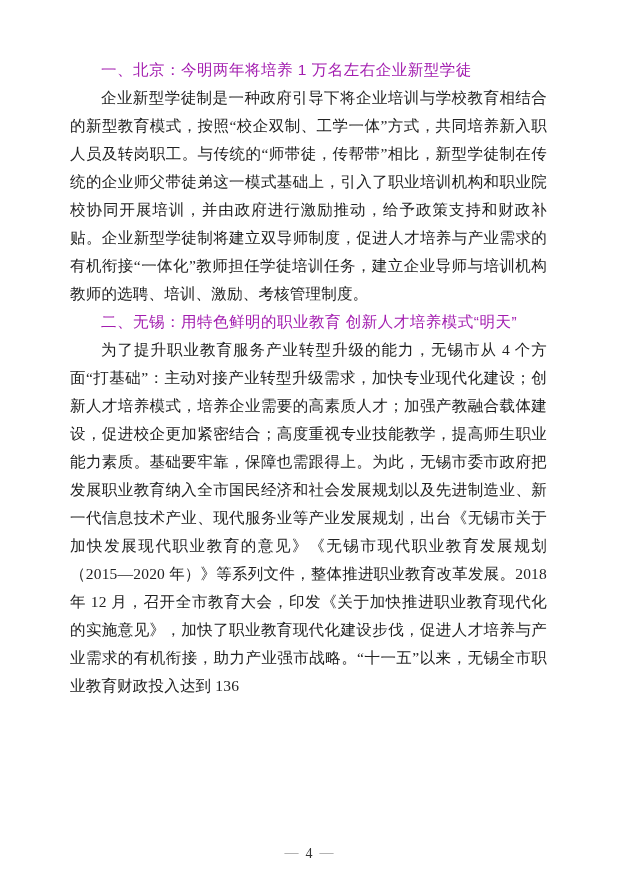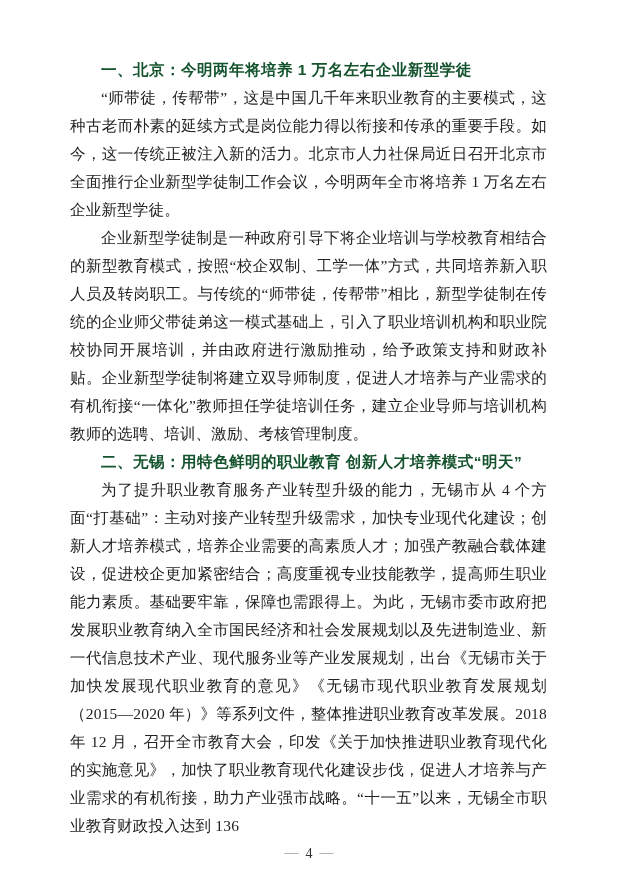--- a/index.html
+++ b/index.html
@@ -20,24 +20,24 @@
     position: absolute;
     left: 70px;
     top: 56px;
     width: 477px;
     font-size: 15.5px;
     line-height: 28px;
     text-align: justify;
   }
   .heading {
     font-family: "Liberation Sans", "DejaVu Sans", sans-serif;
-    font-weight: bold;
+    font-weight: normal;
     font-size: 15.5px;
     line-height: 28px;
-    color: #14532d;
+    color: #a21caf;
     margin: 0;
     text-indent: 2em;
     text-align: left;
     letter-spacing: 0.5px;
   }
   .para {
     margin: 0;
     text-indent: 2em;
     letter-spacing: 0.2px;
   }
@@ -62,21 +62,20 @@
   }
 </style>
 </head>
 <body>
 
 <div class="page">
   <div class="content">
 
     <section>
       <h2 class="heading">一、北京：今明两年将培养 1 万名左右企业新型学徒</h2>
-      <p class="para">“师带徒，传帮带”，这是中国几千年来职业教育的主要模式，这种古老而朴素的延续方式是岗位能力得以衔接和传承的重要手段。如今，这一传统正被注入新的活力。北京市人力社保局近日召开北京市全面推行企业新型学徒制工作会议，今明两年全市将培养 1 万名左右企业新型学徒。</p>
       <p class="para">企业新型学徒制是一种政府引导下将企业培训与学校教育相结合的新型教育模式，按照“校企双制、工学一体”方式，共同培养新入职人员及转岗职工。与传统的“师带徒，传帮带”相比，新型学徒制在传统的企业师父带徒弟这一模式基础上，引入了职业培训机构和职业院校协同开展培训，并由政府进行激励推动，给予政策支持和财政补贴。企业新型学徒制将建立双导师制度，促进人才培养与产业需求的有机衔接“一体化”教师担任学徒培训任务，建立企业导师与培训机构教师的选聘、培训、激励、考核管理制度。</p>
     </section>
 
     <section>
       <h2 class="heading">二、无锡：用特色鲜明的职业教育 创新人才培养模式“明天”</h2>
       <p class="para">为了提升职业教育服务产业转型升级的能力，无锡市从 4 个方面“打基础”：主动对接产业转型升级需求，加快专业现代化建设；创新人才培养模式，培养企业需要的高素质人才；加强产教融合载体建设，促进校企更加紧密结合；高度重视专业技能教学，提高师生职业能力素质。基础要牢靠，保障也需跟得上。为此，无锡市委市政府把发展职业教育纳入全市国民经济和社会发展规划以及先进制造业、新一代信息技术产业、现代服务业等产业发展规划，出台《无锡市关于加快发展现代职业教育的意见》《无锡市现代职业教育发展规划（2015—2020 年）》等系列文件，整体推进职业教育改革发展。2018 年 12 月，召开全市教育大会，印发《关于加快推进职业教育现代化的实施意见》，加快了职业教育现代化建设步伐，促进人才培养与产业需求的有机衔接，助力产业强市战略。“十一五”以来，无锡全市职业教育财政投入达到 136</p>
     </section>
 
   </div>
 

